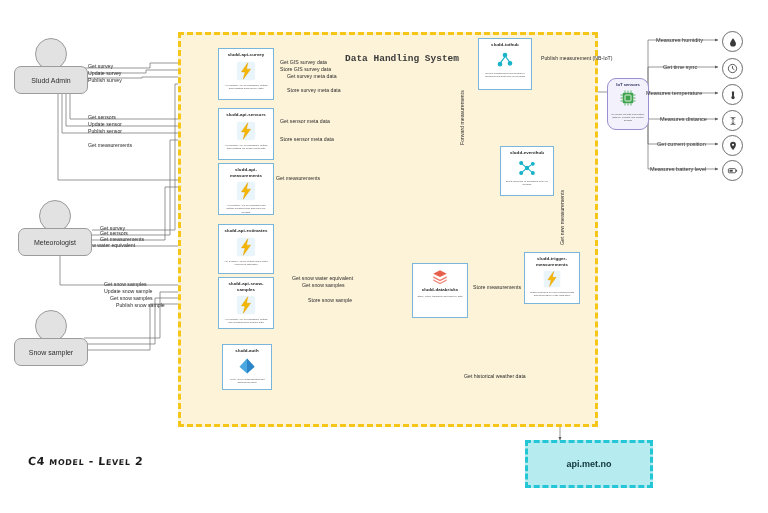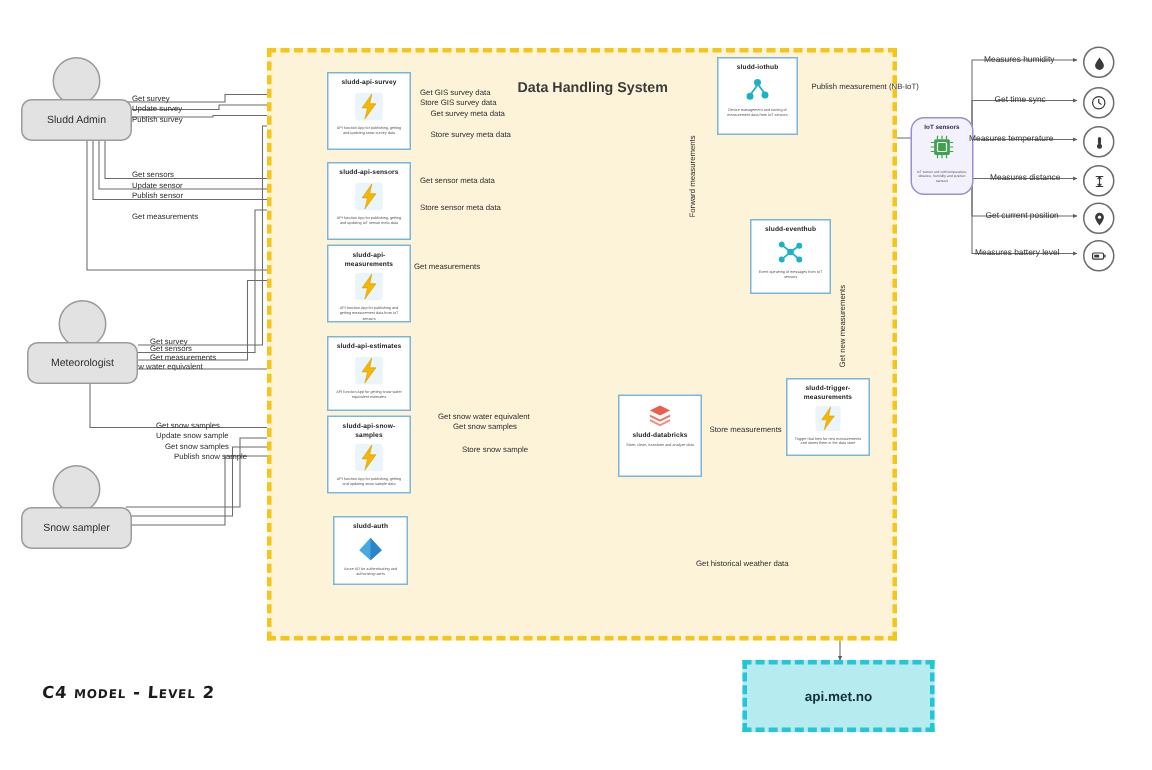--- a/index.html
+++ b/index.html
@@ -16,20 +16,21 @@
   .boundary{
     position:absolute;
     background:#fdf3d8;
     border:3px dashed #f5c518;
     box-sizing:border-box;
   }
   .boundary-title{
     position:absolute;
     font-size:9.5px;font-weight:bold;color:#3b3b3b;
     white-space:nowrap;
+    font-family:Liberation Mono, monospace;
   }
 
   
   .actor{position:absolute;width:74px;}
   .actor .head{
     width:30px;height:30px;border-radius:50%;
     background:#e2e2e2;border:1px solid #9b9b9b;
     margin:0 auto 0 auto;position:relative;z-index:1;
   }
   .actor .body{
@@ -83,21 +84,21 @@
   }
   .cap-label{
     position:absolute;font-size:5.6px;color:#333;white-space:nowrap;
     text-align:right;
   }
 
   
   .ext{
     position:absolute;background:#b6ecef;border:3px dashed #23c6d4;
     box-sizing:border-box;display:flex;align-items:center;justify-content:center;
-    font-size:9px;font-weight:bold;color:#10343a;
+    font-size:9px;font-weight:bold;color:#10343a;margin-left:30px;
   }
 
   
   .elabel{
     position:absolute;font-size:5.2px;color:#2c2c2c;white-space:nowrap;
     background:transparent;line-height:1;
   }
   .elabel.vert{transform-origin:0 0;}
 
   

